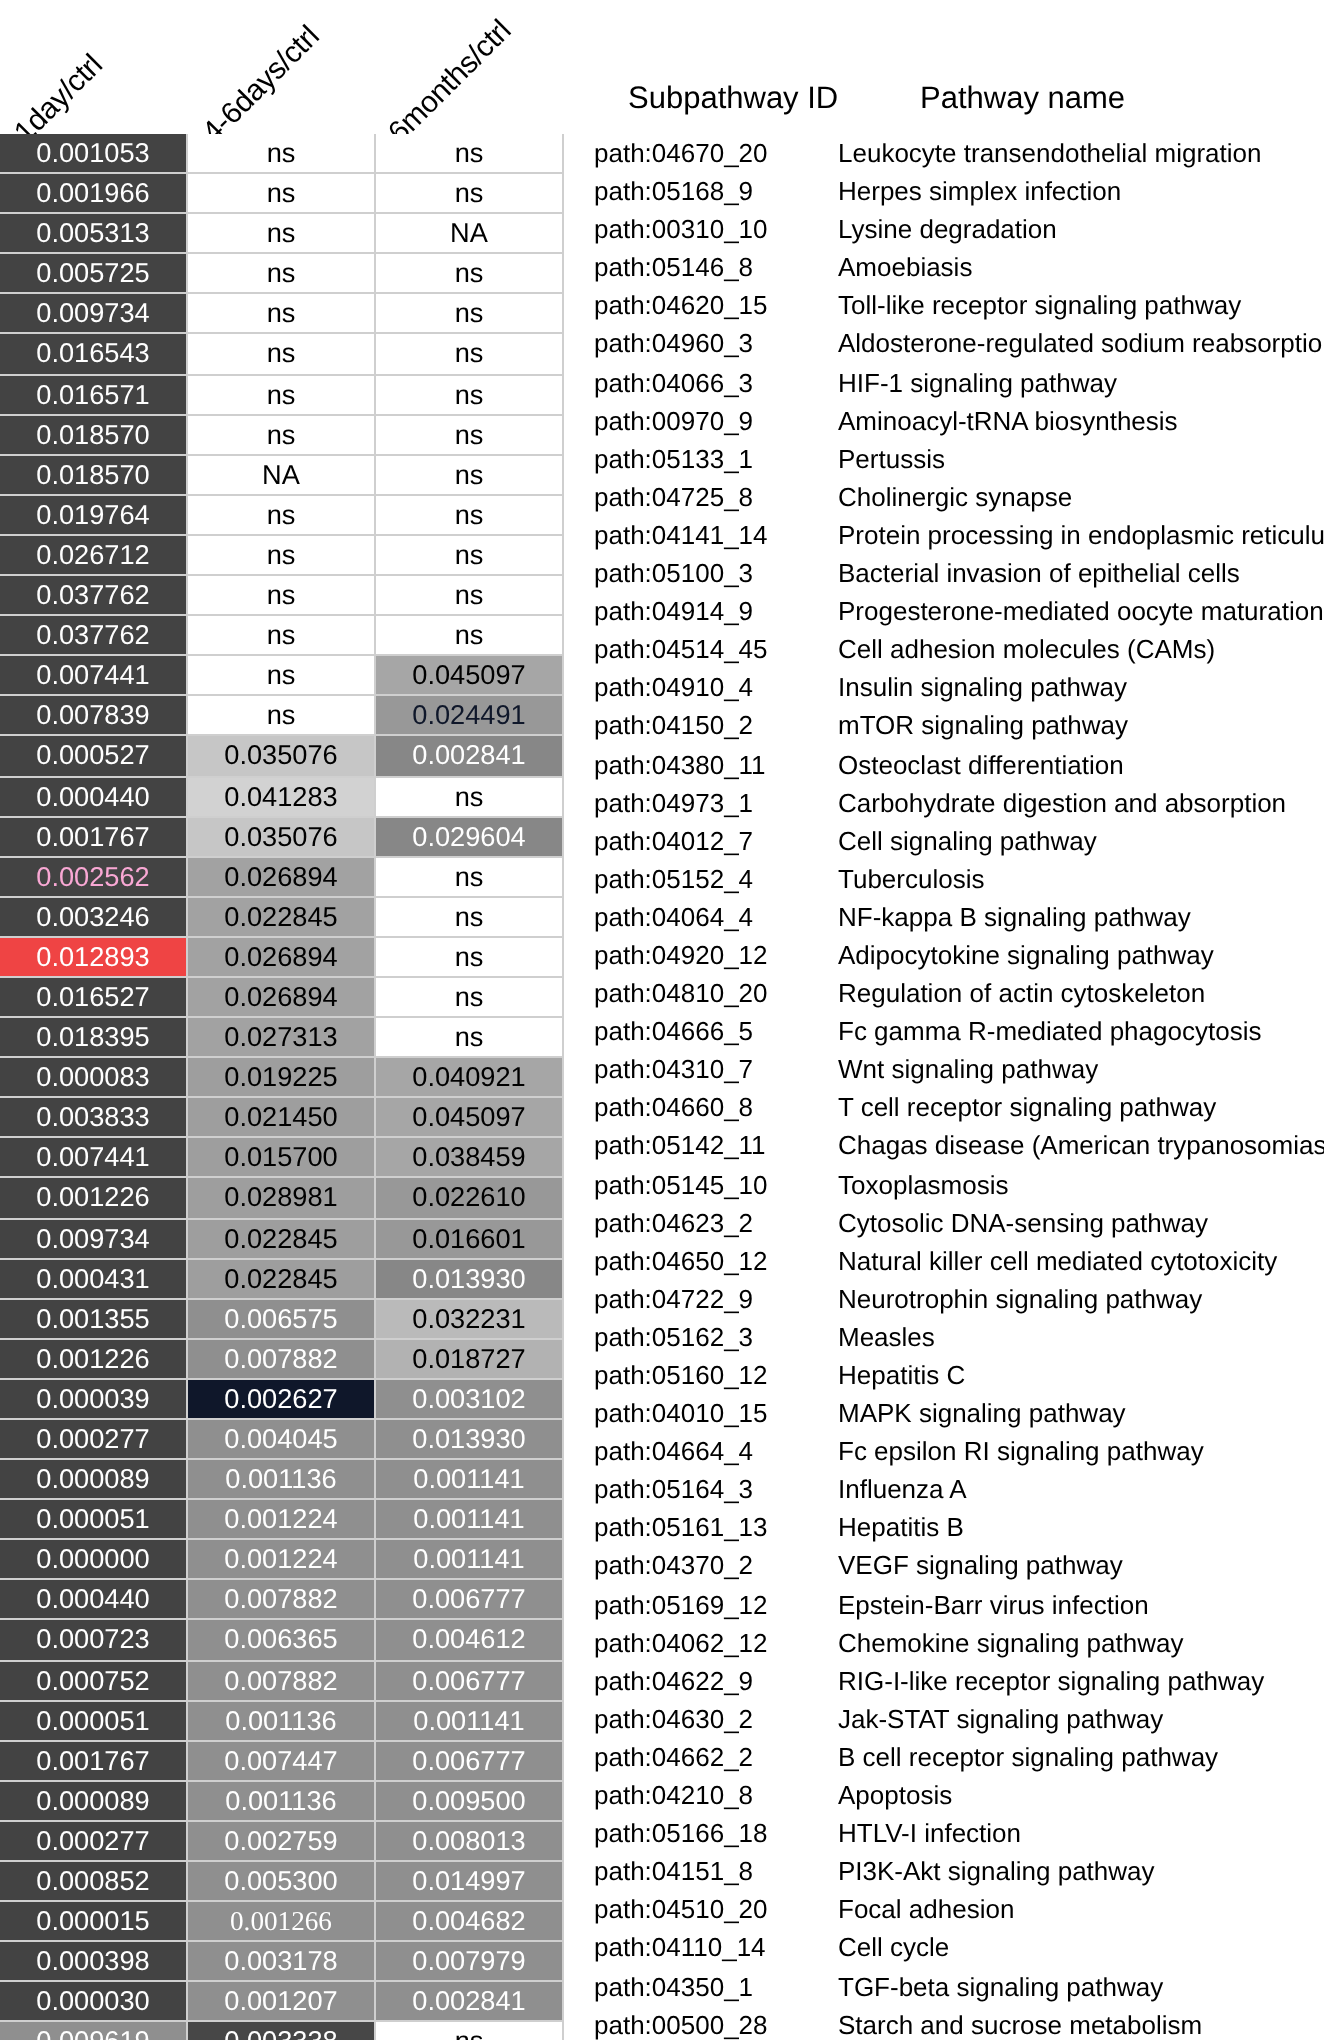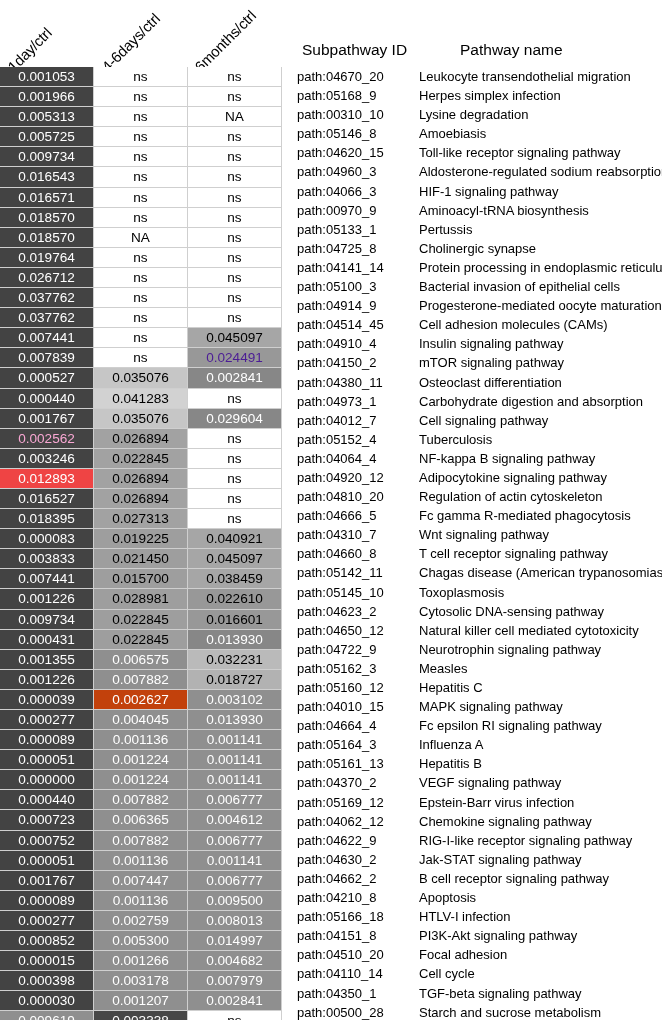--- a/index.html
+++ b/index.html
@@ -87,21 +87,21 @@
   #annot td.pid { width: 122px; }
   #annot td.pname { width: 243px; }
 </style>
 </head>
 <body>
 
 <div id="header-area">
   <div class="rot-header" style="left:16px; top:58px;">1day/ctrl</div>
   <div class="rot-header" style="left:110px; top:58px;">4-6days/ctrl</div>
   <div class="rot-header" style="left:203px; top:58px;">6months/ctrl</div>
-  <div class="plain-header" style="left:302px;">Subpathway ID</div>
+  <div class="plain-header" style="left:314px;">Subpathway ID</div>
   <div class="plain-header" style="left:460px;">Pathway name</div>
 </div>
 
 <table id="matrix">
     <tbody id="matrix-body">
       <tr>
         <td style="background: rgb(67, 67, 67); color: rgb(255, 255, 255);">0.001053</td>
         <td style="background: rgb(255, 255, 255); color: rgb(0, 0, 0);">ns</td>
         <td class="lastcol" style="background: rgb(255, 255, 255); color: rgb(0, 0, 0);">ns</td>
       </tr>
@@ -166,21 +166,21 @@
         <td class="lastcol" style="background: rgb(255, 255, 255); color: rgb(0, 0, 0);">ns</td>
       </tr>
       <tr>
         <td style="background: rgb(67, 67, 67); color: rgb(255, 255, 255);">0.007441</td>
         <td style="background: rgb(255, 255, 255); color: rgb(0, 0, 0);">ns</td>
         <td class="lastcol" style="background: rgb(166, 166, 166); color: rgb(0, 0, 0);">0.045097</td>
       </tr>
       <tr>
         <td style="background: rgb(67, 67, 67); color: rgb(255, 255, 255);">0.007839</td>
         <td style="background: rgb(255, 255, 255); color: rgb(0, 0, 0);">ns</td>
-        <td class="lastcol" style="background: rgb(152, 152, 152); color: #4c1d95;">0.024491</td>
+        <td class="lastcol" style="background: rgb(152, 152, 152); color: #0f172a;">0.024491</td>
       </tr>
       <tr>
         <td style="background: rgb(67, 67, 67); color: rgb(255, 255, 255);">0.000527</td>
         <td style="background: rgb(198, 198, 198); color: rgb(0, 0, 0);">0.035076</td>
         <td class="lastcol" style="background: rgb(135, 135, 135); color: rgb(255, 255, 255);">0.002841</td>
       </tr>
       <tr>
         <td style="background: rgb(67, 67, 67); color: rgb(255, 255, 255);">0.000440</td>
         <td style="background: rgb(210, 210, 210); color: rgb(0, 0, 0);">0.041283</td>
         <td class="lastcol" style="background: rgb(255, 255, 255); color: rgb(0, 0, 0);">ns</td>
@@ -250,21 +250,21 @@
         <td style="background: rgb(143, 143, 143); color: rgb(255, 255, 255);">0.006575</td>
         <td class="lastcol" style="background: rgb(186, 186, 186); color: rgb(0, 0, 0);">0.032231</td>
       </tr>
       <tr>
         <td style="background: rgb(67, 67, 67); color: rgb(255, 255, 255);">0.001226</td>
         <td style="background: rgb(143, 143, 143); color: rgb(255, 255, 255);">0.007882</td>
         <td class="lastcol" style="background: rgb(178, 178, 178); color: rgb(0, 0, 0);">0.018727</td>
       </tr>
       <tr>
         <td style="background: rgb(67, 67, 67); color: rgb(255, 255, 255);">0.000039</td>
-        <td style="background: #c2410c; color: rgb(255, 255, 255);">0.002627</td>
+        <td style="background: #0f172a; color: rgb(255, 255, 255);">0.002627</td>
         <td class="lastcol" style="background: rgb(143, 143, 143); color: rgb(255, 255, 255);">0.003102</td>
       </tr>
       <tr>
         <td style="background: rgb(67, 67, 67); color: rgb(255, 255, 255);">0.000277</td>
         <td style="background: rgb(143, 143, 143); color: rgb(255, 255, 255);">0.004045</td>
         <td class="lastcol" style="background: rgb(143, 143, 143); color: rgb(255, 255, 255);">0.013930</td>
       </tr>
       <tr>
         <td style="background: rgb(67, 67, 67); color: rgb(255, 255, 255);">0.000089</td>
         <td style="background: rgb(143, 143, 143); color: rgb(255, 255, 255);">0.001136</td>
@@ -315,21 +315,21 @@
         <td style="background: rgb(143, 143, 143); color: rgb(255, 255, 255);">0.002759</td>
         <td class="lastcol" style="background: rgb(143, 143, 143); color: rgb(255, 255, 255);">0.008013</td>
       </tr>
       <tr>
         <td style="background: rgb(67, 67, 67); color: rgb(255, 255, 255);">0.000852</td>
         <td style="background: rgb(143, 143, 143); color: rgb(255, 255, 255); margin-top: 29px;">0.005300</td>
         <td class="lastcol" style="background: rgb(143, 143, 143); color: rgb(255, 255, 255);">0.014997</td>
       </tr>
       <tr>
         <td style="background: rgb(67, 67, 67); color: rgb(255, 255, 255);">0.000015</td>
-        <td style="background: rgb(143, 143, 143); color: rgb(255, 255, 255);">0.001266</td>
+        <td style="background: rgb(143, 143, 143); color: rgb(255, 255, 255); font-family: Liberation Serif, serif;">0.001266</td>
         <td class="lastcol" style="background: rgb(143, 143, 143); color: rgb(255, 255, 255);">0.004682</td>
       </tr>
       <tr>
         <td style="background: rgb(67, 67, 67); color: rgb(255, 255, 255);">0.000398</td>
         <td style="background: rgb(143, 143, 143); color: rgb(255, 255, 255);">0.003178</td>
         <td class="lastcol" style="background: rgb(143, 143, 143); color: rgb(255, 255, 255);">0.007979</td>
       </tr>
       <tr>
         <td style="background: rgb(67, 67, 67); color: rgb(255, 255, 255);">0.000030</td>
         <td style="background: rgb(143, 143, 143); color: rgb(255, 255, 255);">0.001207</td>

